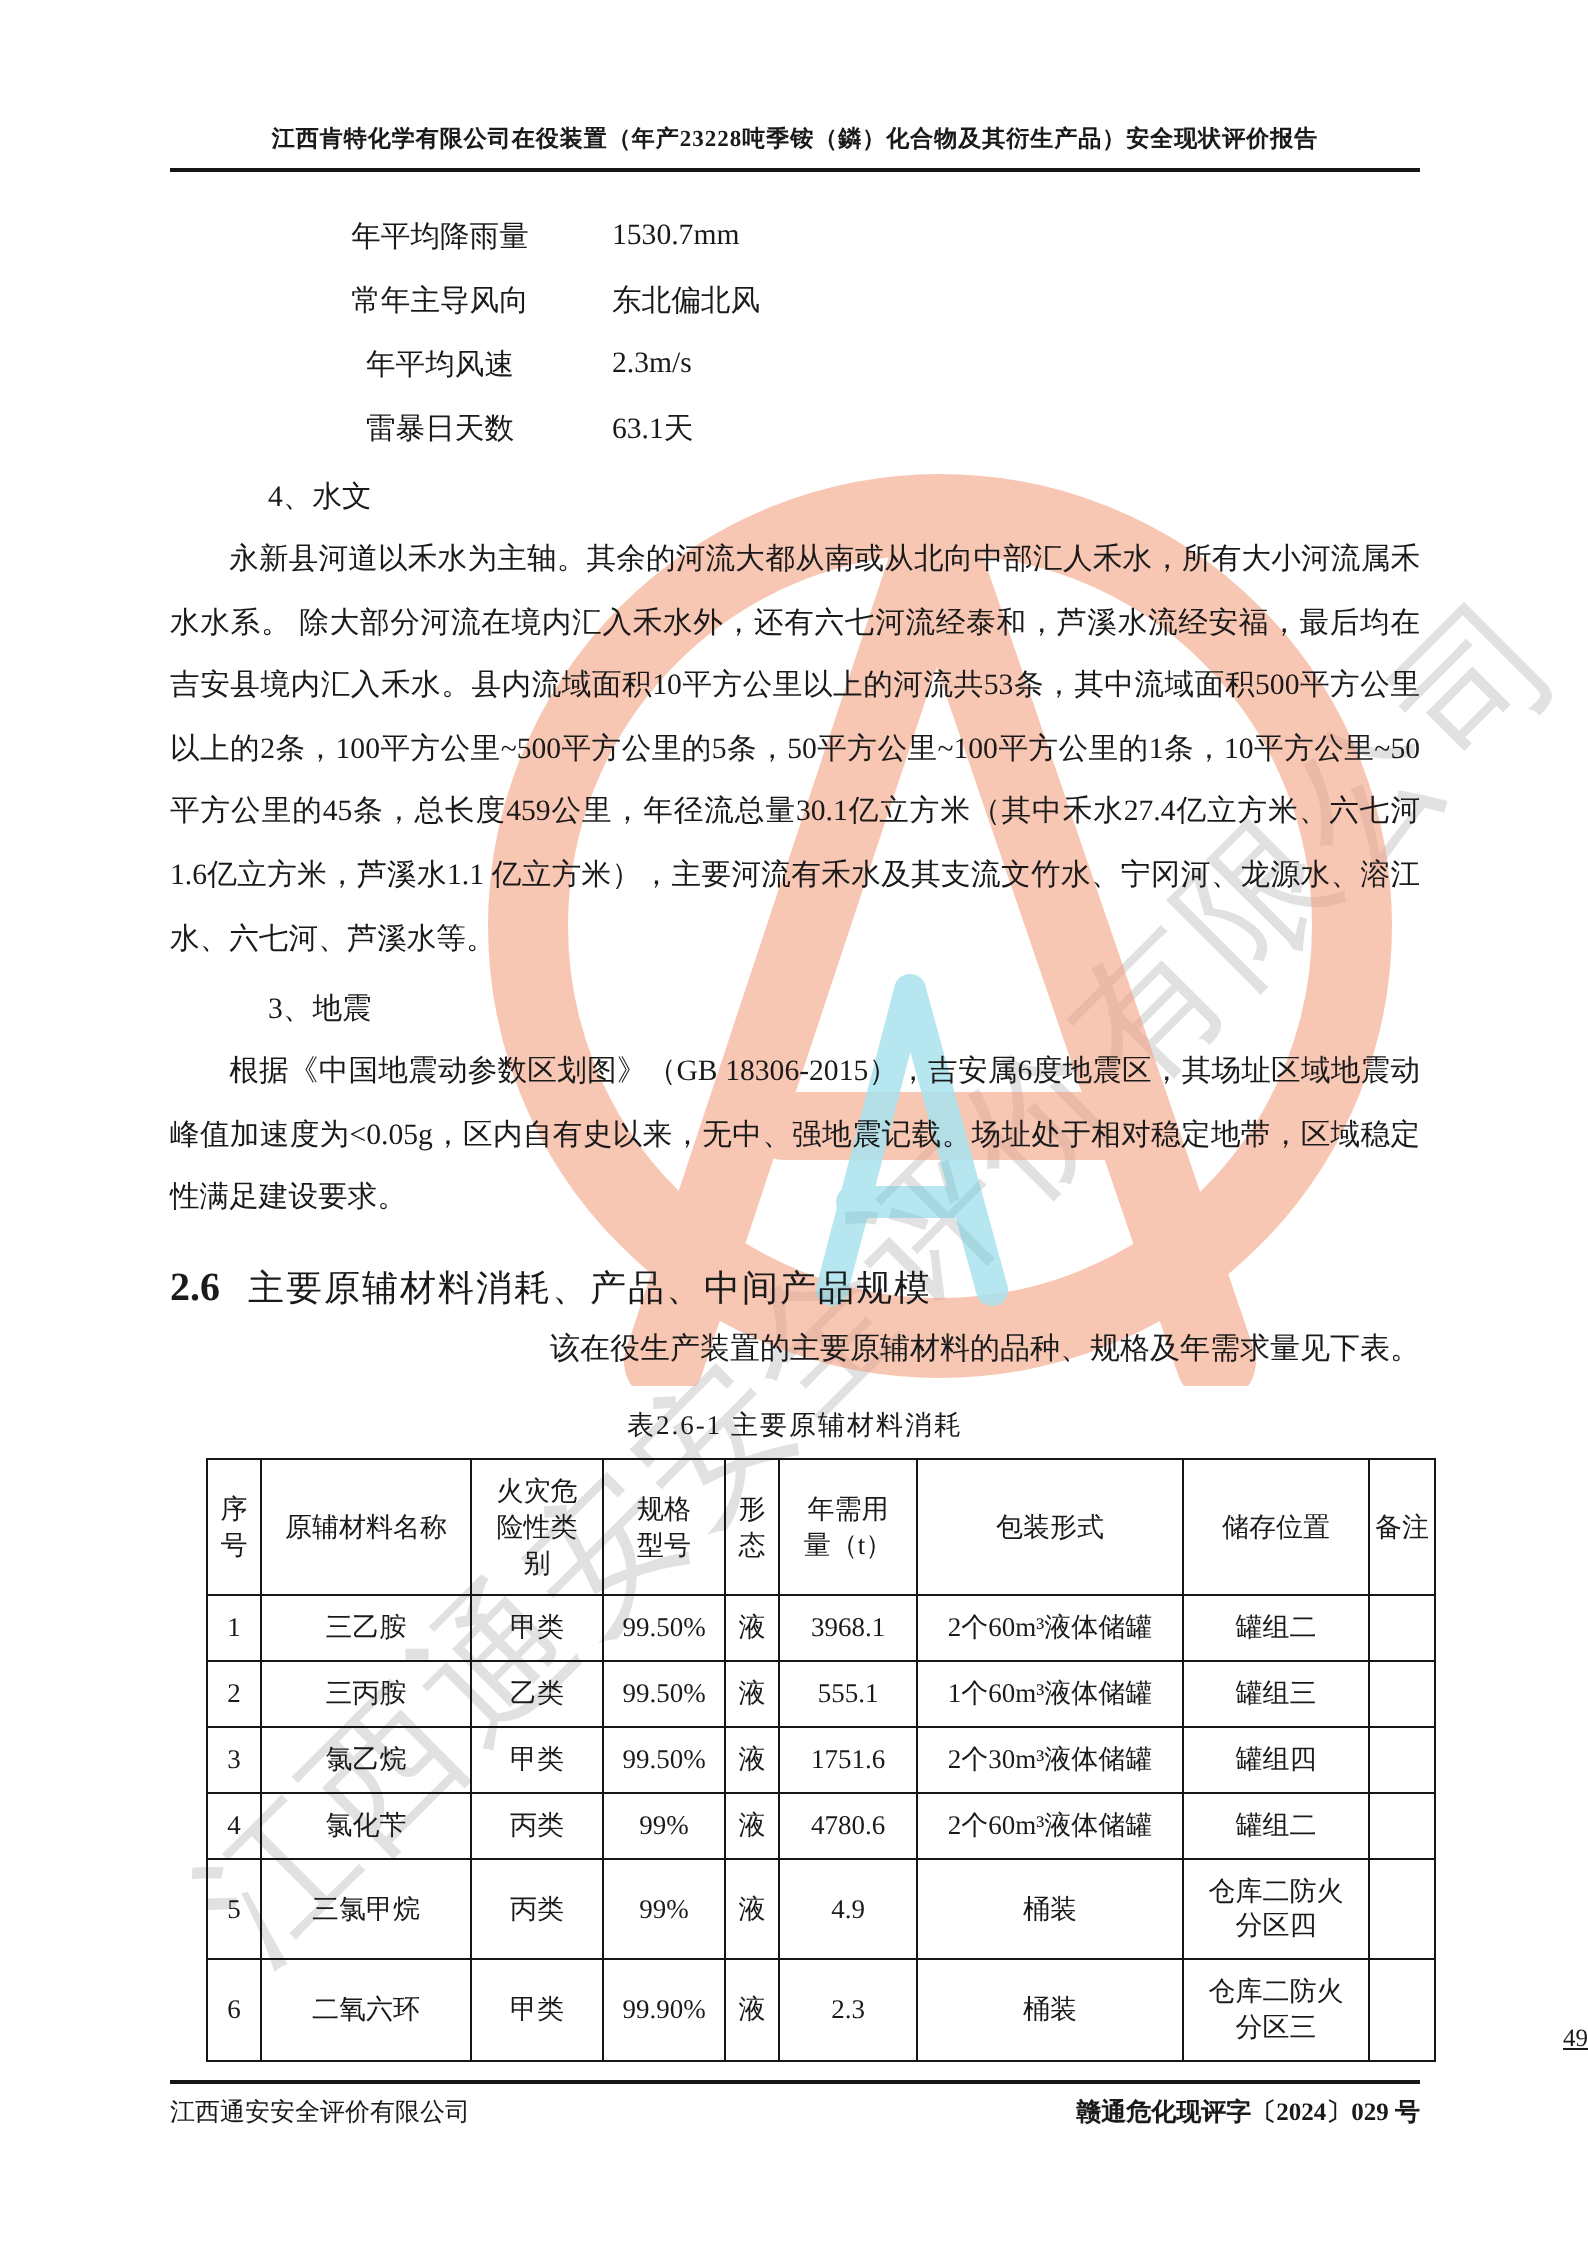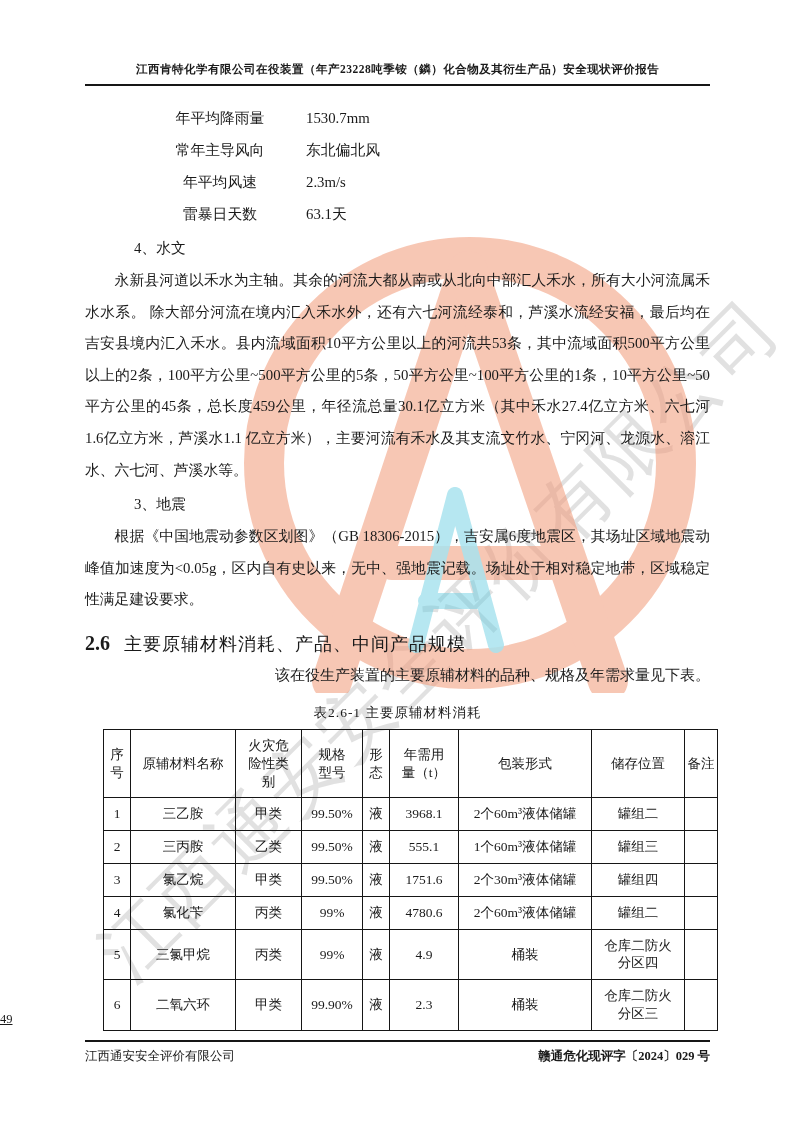--- a/index.html
+++ b/index.html
@@ -47,21 +47,21 @@
   .tbl-caption{margin-top:17px;text-align:center;font-size:13.5px;font-weight:normal;letter-spacing:1px;}
   table.materials{
     border-collapse:collapse;margin:7px 0 0 18px;width:614px;
     font-size:13.5px;table-layout:fixed;background:transparent;
   }
   table.materials th,table.materials td{
     border:1.4px solid #161616;text-align:center;vertical-align:middle;
     font-weight:normal;padding:7px 1px;line-height:1.32;white-space:pre-line;
     overflow:hidden;
   }
-  .page-number{position:absolute;left:0;right:16px;top:1012px;text-align:left;font-size:12.5px;z-index:1;text-decoration:underline;}
+  .page-number{position:absolute;left:0;right:0;top:1012px;text-align:right;font-size:12.5px;z-index:1;text-decoration:underline;}
   .footer{position:absolute;left:85px;right:84px;top:1040px;z-index:1;}
   .footer-rule{height:1.6px;background:#161616;}
   .footer-line{display:flex;justify-content:space-between;margin-top:6px;font-size:12.5px;}
   .footer-right{font-weight:bold;}
 </style>
 </head>
 <body>
 
 <div class="page">
 

